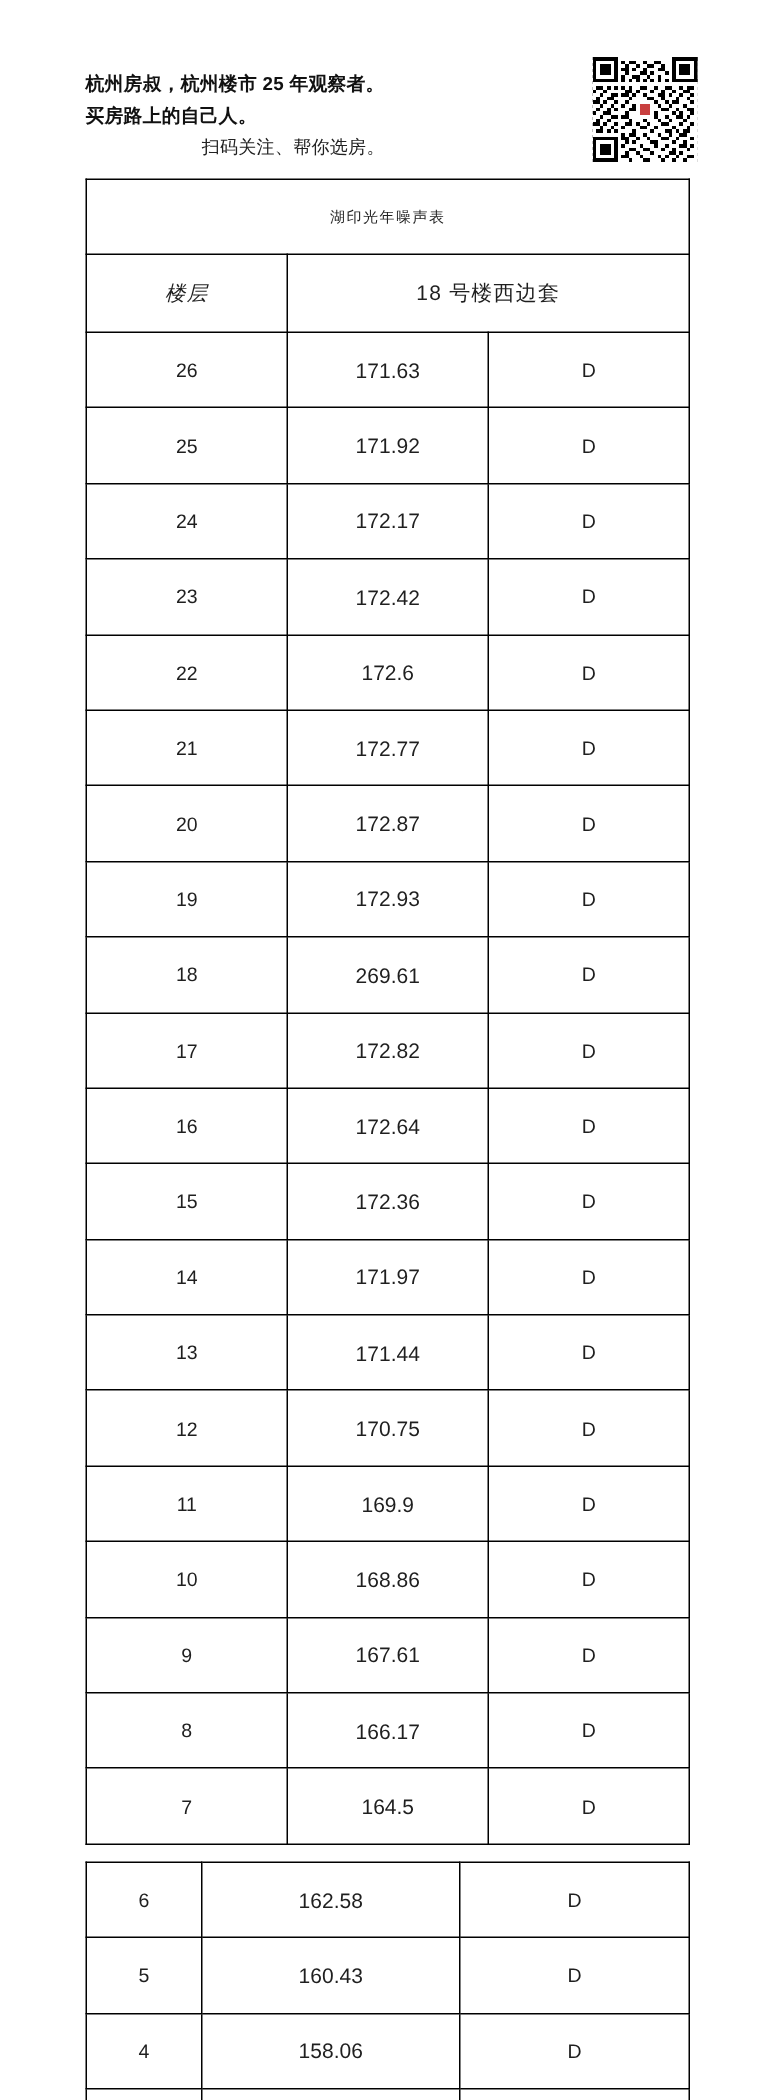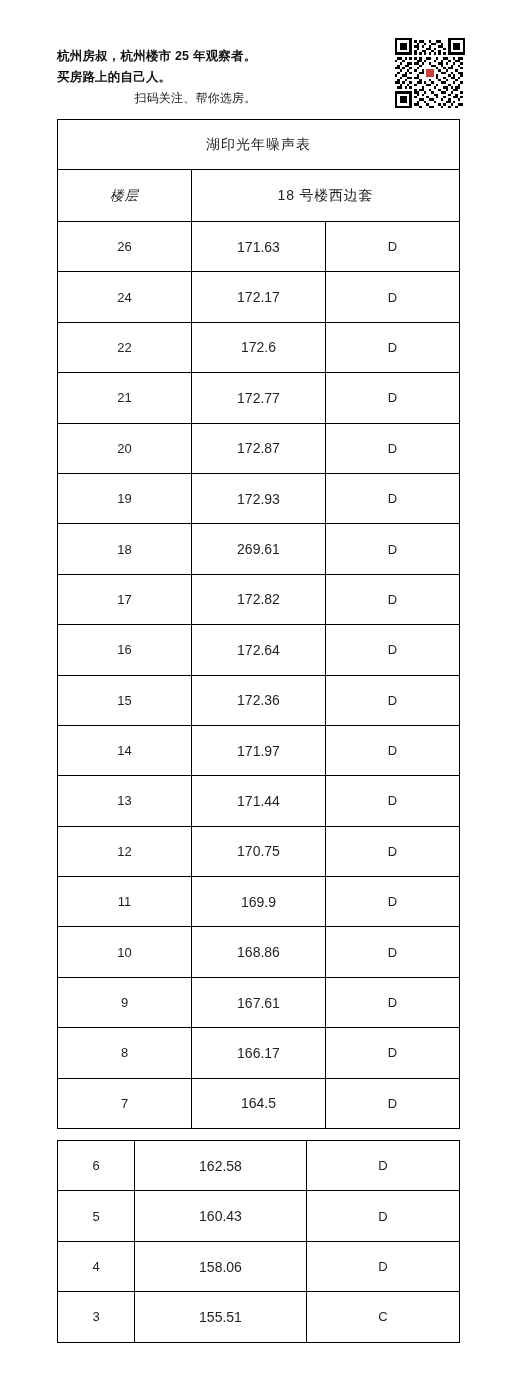--- a/index.html
+++ b/index.html
@@ -45,21 +45,21 @@
     width: 403px;
     table-layout: fixed;
   }
   table.noise td, table.noise th {
     border: 1.4px solid #000;
     text-align: center;
     font-weight: normal;
     color: #1f1f1f;
     background: #fff;
   }
-  .title-cell { height: 50px; font-size: 14px; letter-spacing: 1px; }
+  .title-cell { height: 50px; font-size: 10px; letter-spacing: 1px; }
   .sub-floor { width: 77px; height: 52px; font-size: 13.5px; letter-spacing: 1px; font-style: italic; }
   .sub-unit  { font-size: 14px; letter-spacing: .8px; }
 
   .r-floor { width: 77px; font-size: 13px; }
   .r-val   { width: 172px; font-size: 14px; }
   .r-grade { font-size: 13px; font-weight: bold; }
   tr.data-row td { height: 50.4px; }
 
   .g-D { color: #e4d85f; }
   .g-C { color: #d9a6c6; }
@@ -292,22 +292,32 @@
         <td class="sub-floor" rowspan="1">楼层</td>
         <td class="sub-unit" colspan="2">18 号楼西边套</td>
       </tr>
 
     <tr class="data-row">
           <td class="r-floor">26</td>
           <td class="r-val">171.63</td>
           <td class="r-grade g-D">D</td>
         </tr>
         <tr class="data-row">
+          <td class="r-floor">25</td>
+          <td class="r-val">171.92</td>
+          <td class="r-grade g-D">D</td>
+        </tr>
+        <tr class="data-row">
           <td class="r-floor">24</td>
           <td class="r-val">172.17</td>
+          <td class="r-grade g-D">D</td>
+        </tr>
+        <tr class="data-row">
+          <td class="r-floor">23</td>
+          <td class="r-val">172.42</td>
           <td class="r-grade g-D">D</td>
         </tr>
         <tr class="data-row">
           <td class="r-floor">22</td>
           <td class="r-val">172.6</td>
           <td class="r-grade g-D">D</td>
         </tr>
         <tr class="data-row">
           <td class="r-floor">21</td>
           <td class="r-val">172.77</td>

